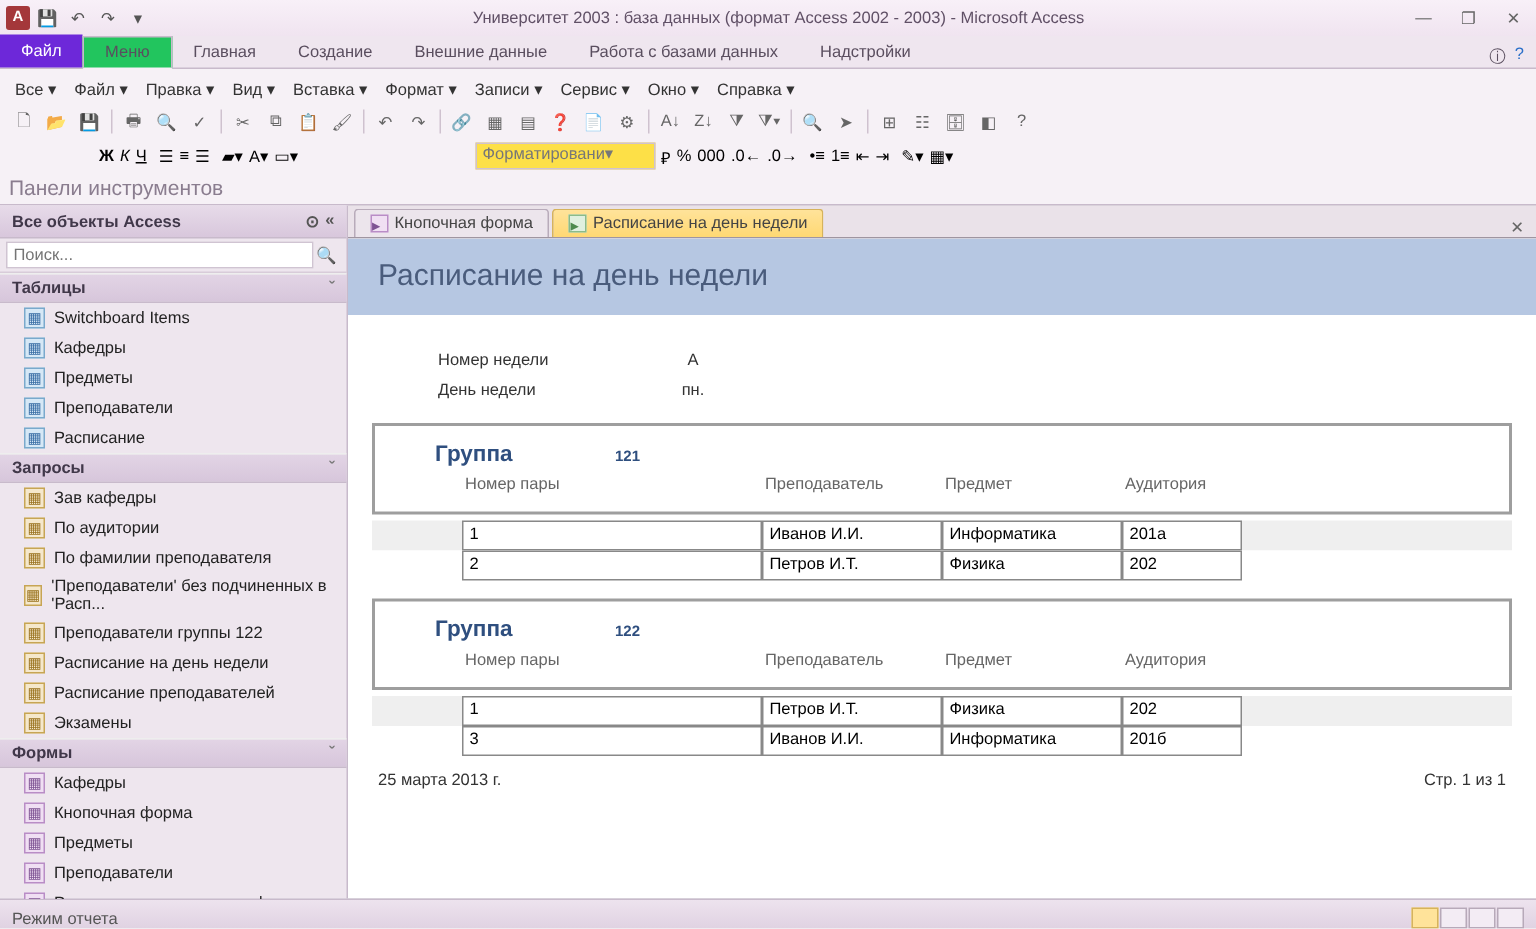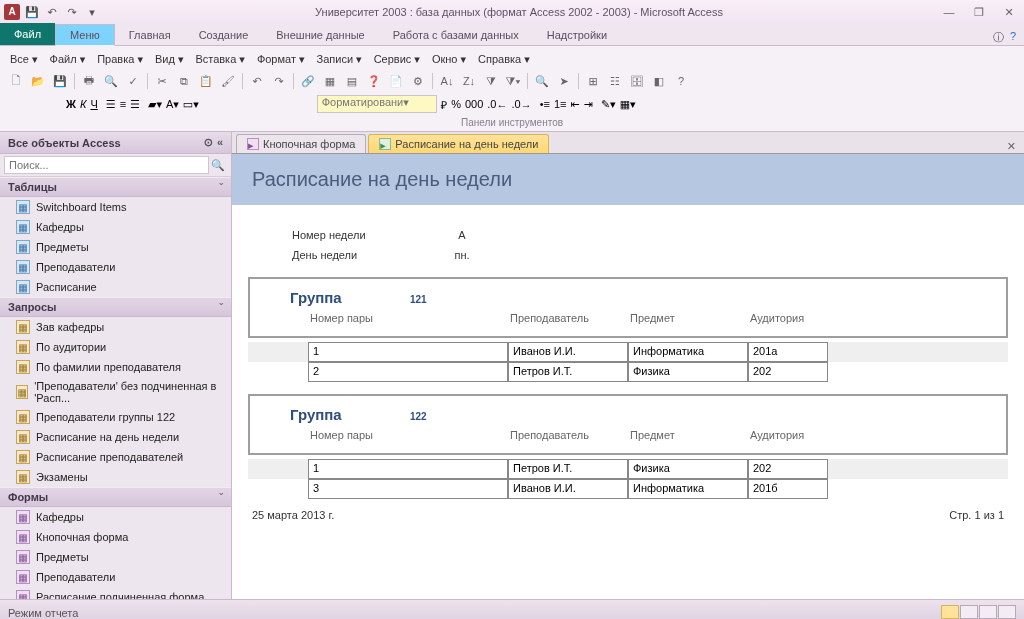--- a/index.html
+++ b/index.html
@@ -9,35 +9,35 @@
 .titlebar { height: 24px; background: linear-gradient(#f8f0f8,#f0e4f0); display: flex; align-items: center; padding: 0 4px; }
 .titlebar .app-icon { width: 16px; height: 16px; background: #a4373a; color: #fff; font-weight: bold; text-align: center; line-height: 16px; border-radius: 2px; margin-right: 4px; font-size: 10px; }
 .titlebar .qat { display: flex; gap: 4px; }
 .titlebar .qat span { width: 16px; height: 16px; display: inline-flex; align-items: center; justify-content: center; color: #555; cursor: pointer; }
 .titlebar .title { flex: 1; text-align: center; color: #605066; }
 .titlebar .win-controls { display: flex; gap: 8px; }
 .titlebar .win-controls span { width: 22px; height: 16px; display: inline-flex; align-items: center; justify-content: center; color: #666; cursor: pointer; }
 
 
 .ribbon-tabs { height: 22px; background: #efe6ef; display: flex; align-items: flex-end; border-bottom: 1px solid #c8bacb; }
-.ribbon-tabs .file-tab { background: #0f766e; color: #fff; padding: 4px 14px; height: 22px; line-height: 14px; }
+.ribbon-tabs .file-tab { background: #6d28d9; color: #fff; padding: 4px 14px; height: 22px; line-height: 14px; }
 .ribbon-tabs .tab { padding: 4px 14px; color: #5a4e5f; cursor: pointer; }
-.ribbon-tabs .tab.active { background: #7dd3fc; border: 1px solid #c8bacb; border-bottom: 1px solid #f6f1f6; margin-bottom: -1px; text-align: right; }
+.ribbon-tabs .tab.active { background: #22c55e; border: 1px solid #c8bacb; border-bottom: 1px solid #f6f1f6; margin-bottom: -1px; text-align: right; }
 .ribbon-help { margin-left: auto; display: flex; gap: 6px; padding-right: 8px; color: #5a4e5f; }
 
 
 .ribbon { background: #f6f1f6; border-bottom: 1px solid #c8bacb; padding: 2px 6px 0 6px; }
 .ribbon-row { display: flex; align-items: center; gap: 4px; height: 22px; }
 .ribbon-row.menus span { padding: 2px 4px; color: #333; cursor: pointer; }
 .ribbon-row.icons { gap: 2px; }
 .ribbon-row.icons .ico { width: 20px; height: 20px; display: inline-flex; align-items: center; justify-content: center; color: #666; cursor: pointer; }
 .ribbon-row.icons .sep { width: 1px; height: 16px; background: #cfc2cf; margin: 0 2px; }
 .ribbon-row.fmt { height: 24px; }
-.ribbon-row.fmt .fmt-select { border: 1px solid #cfc2cf; background: #fef9c3; height: 18px; padding: 0 4px; color: #777; min-width: 120px; }
-.ribbon-label { text-align: center; color: #8a7d8f; font-size: 10px; padding: 1px 0 3px 0; }
+.ribbon-row.fmt .fmt-select { border: 1px solid #cfc2cf; background: #fde047; height: 18px; padding: 0 4px; color: #777; min-width: 120px; }
+.ribbon-label { text-align: left; color: #8a7d8f; font-size: 14px; padding: 1px 0 3px 0; }
 
 
 .main { flex: 1; display: flex; min-height: 0; }
 
 
 .navpane { width: 232px; background: #eee6ee; border-right: 1px solid #c8bacb; display: flex; flex-direction: column; }
 .nav-header { height: 22px; background: linear-gradient(#e7dbe9,#d8c7dc); display: flex; align-items: center; padding: 0 8px; color: #41384a; font-weight: 600; border-bottom: 1px solid #c8bacb; }
 .nav-header .expand { margin-left: auto; display: flex; gap: 4px; color: #555; }
 .nav-search { display: flex; align-items: center; padding: 2px 4px; border-bottom: 1px solid #d8ccd9; }
 .nav-search input { flex: 1; border: 1px solid #d0c4d2; height: 18px; padding: 0 4px; color: #999; background: #fff; }
@@ -260,21 +260,21 @@
         <div class="nav-item">
           <span class="obj-ico ico-query">▦</span>
           <span>По аудитории</span>
         </div>
         <div class="nav-item">
           <span class="obj-ico ico-query">▦</span>
           <span>По фамилии преподавателя</span>
         </div>
         <div class="nav-item">
           <span class="obj-ico ico-query">▦</span>
-          <span>'Преподаватели' без подчиненная в 'Расп...</span>
+          <span>'Преподаватели' без подчиненных в 'Расп...</span>
         </div>
         <div class="nav-item">
           <span class="obj-ico ico-query">▦</span>
           <span>Преподаватели группы 122</span>
         </div>
         <div class="nav-item">
           <span class="obj-ico ico-query">▦</span>
           <span>Расписание на день недели</span>
         </div>
         <div class="nav-item">

